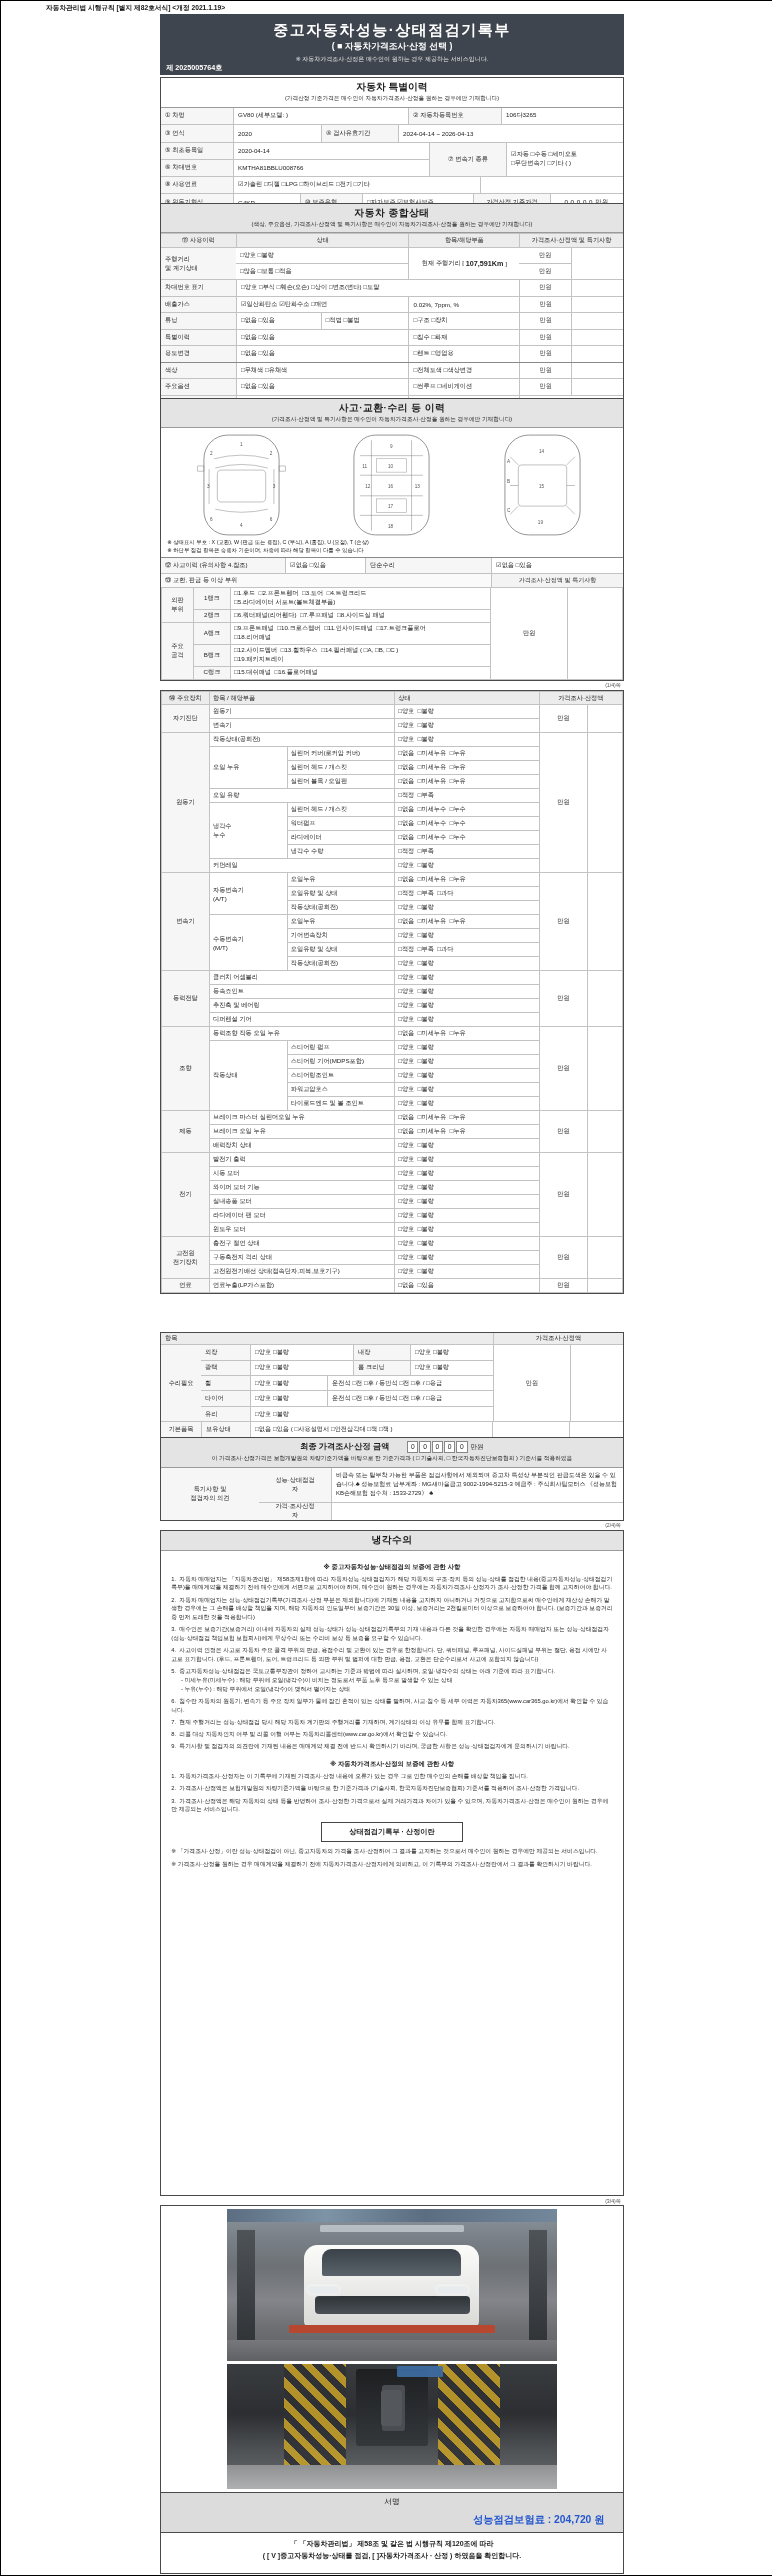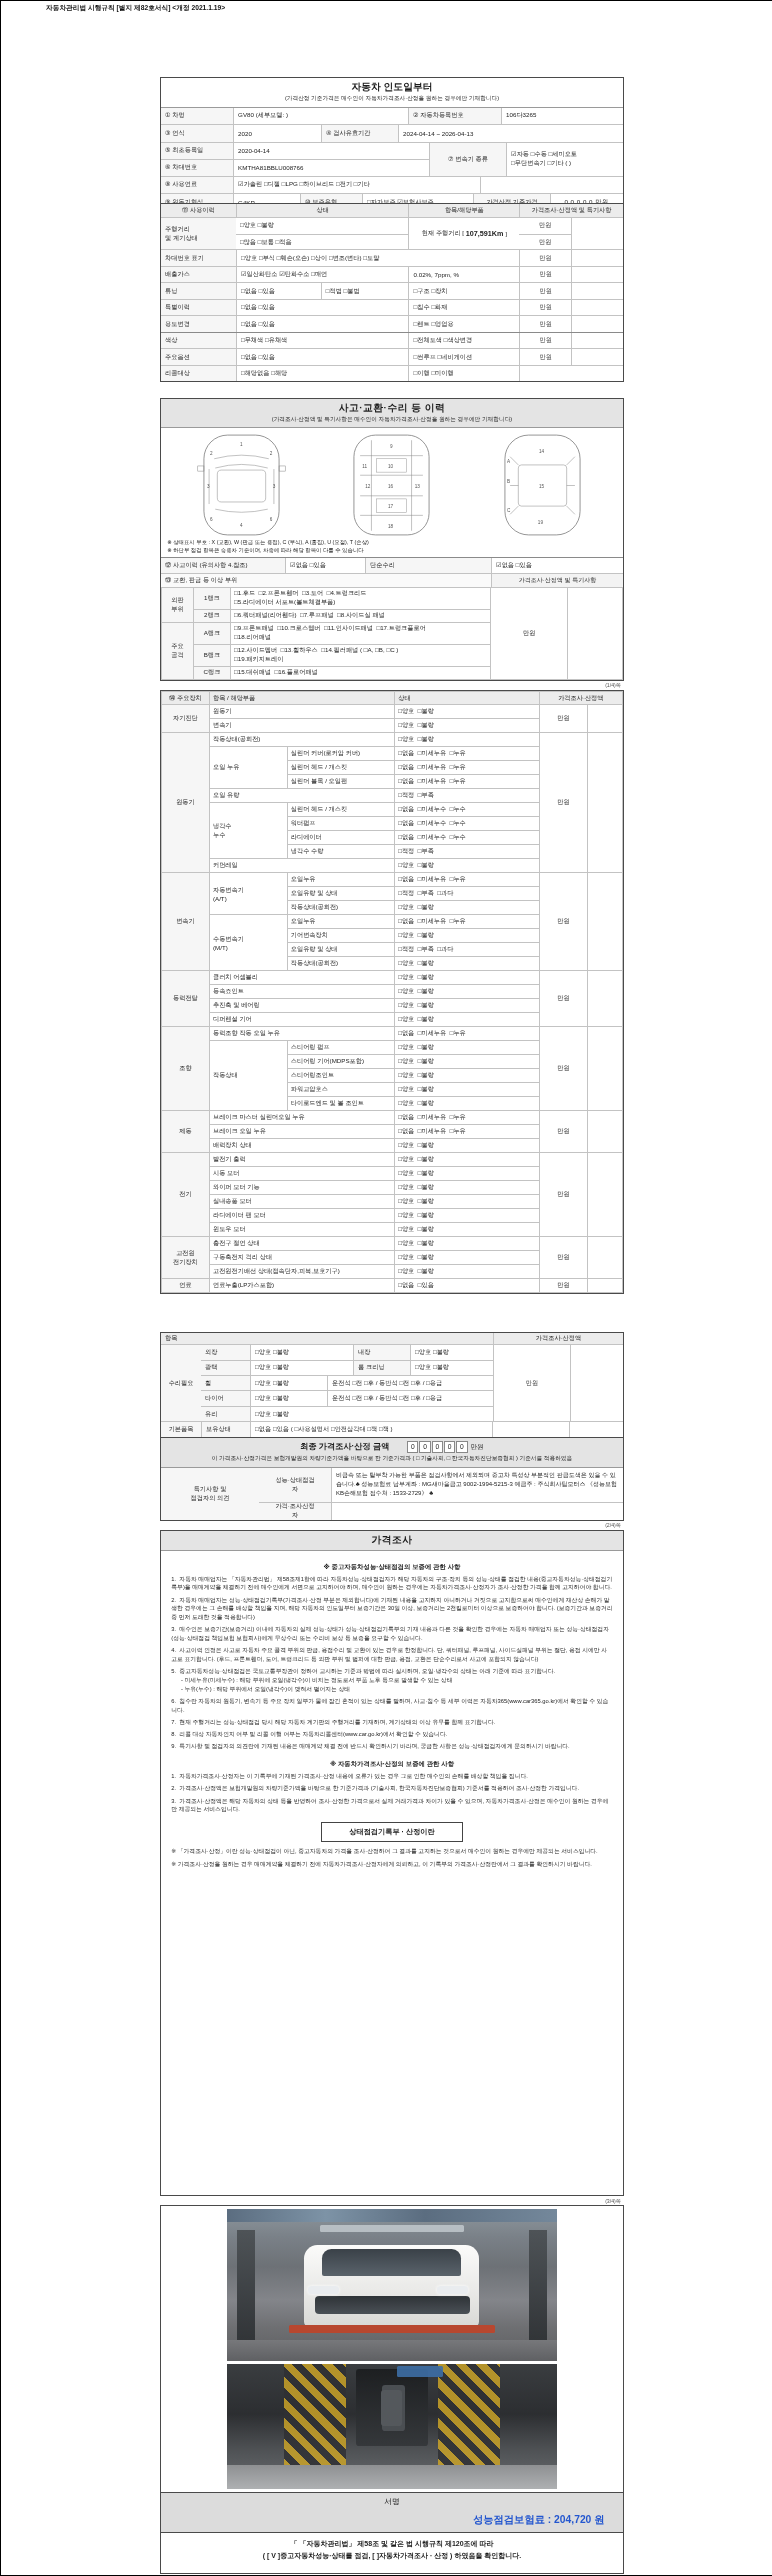--- a/index.html
+++ b/index.html
@@ -58,24 +58,30 @@
   .digitbox{display:inline-block;border:0.5px solid #888;width:9.3px;height:10.3px;line-height:10.3px;text-align:center;margin:0 0.5px;font-size:6.7px;background:#fff;}
   svg text{font-family:"Liberation Sans","DejaVu Sans",sans-serif;}
 </style>
 </head>
 <body>
 
 <div class="page">
 
   <div class="reg-line">자동차관리법 시행규칙 [별지 제82호서식] &lt;개정 2021.1.19&gt;</div>
 
+  <div class="banner">
+    <div class="t1">중고자동차성능·상태점검기록부</div>
+    <div class="t2">( ■ 자동차가격조사·산정 선택 )</div>
+    <div class="t3">※ 자동차가격조사·산정은 매수인이 원하는 경우 제공하는 서비스입니다.</div>
+    <div class="docno">제 2025005764호</div>
+  </div>
 
   <div class="sec" id="sec-basic" style="top:76px;">
     <div style="text-align:center;padding:3.1px 0 3.6px;">
-      <div style="font-size:9.8px;font-weight:bold;">자동차 인도일부터</div>
+      <div style="font-size:9.8px;font-weight:bold;">자동차 특별이력</div>
       <div style="font-size:5.7px;margin-top:1px;">(가격산정 기준가격은 매수인이 자동차가격조사·산정을 원하는 경우에만 기재합니다)</div>
     </div>
     <div style="border-top:0.5px solid #9a9a9a;">
       <div class="frow" style="height:16.5px;">
         <div class="c lbl" style="width:72px;">① 차명</div>
         <div class="c" style="width:175px;">GV80 (세부모델: )</div>
         <div class="c lbl" style="width:93px;">② 자동차등록번호</div>
         <div class="c" style="width:122px;">106다3265</div>
       </div>
       <div class="frow" style="height:16.5px;">
@@ -111,20 +117,24 @@
         <div class="c" style="width:67px;">G4KR</div>
         <div class="c lbl" style="width:62px;">⑩ 보증유형</div>
         <div class="c" style="width:111px;">□자가보증  ☑보험사보증</div>
         <div class="c lbl ctr" style="width:77px;">가격산정 기준가격</div>
         <div class="c ctr" style="width:72px;letter-spacing:0.5px;">0  0  0  0  0 만원</div>
       </div>
     </div>
   </div>
 
   <div class="sec" id="sec-overall" style="top:202px;">
+    <div class="band">
+      <div class="bt">자동차 종합상태</div>
+      <div class="bs">(색상, 주요옵션, 가격조사·산정액 및 특기사항은 매수인이 자동차가격조사·산정을 원하는 경우에만 기재합니다)</div>
+    </div>
     <div class="frow hdr" style="height:13.4px;">
       <div class="c lbl ctr" style="width:75px;background:#ececec;">⑪ 사용이력</div>
       <div class="c ctr" style="width:173px;background:#ececec;">상태</div>
       <div class="c ctr" style="width:111px;background:#ececec;">항목/해당부품</div>
       <div class="c ctr" style="width:104px;background:#ececec;">가격조사·산정액 및 특기사항</div>
     </div>
     <div class="frow" style="height:31px;padding:0;">
       <div class="c lbl prewrap" style="width:75px;">주행거리
 및 계기상태</div>
       <div class="stack" style="width:173px;">
@@ -615,21 +625,21 @@
 자</div>
           <div class="c" style="width:292px;"></div>
         </div>
       </div>
     </div>
   </div>
   <div class="marker" style="top:1521px;">(2/4)쪽</div>
 
   <div class="sec" id="sec-notice" style="top:1529px;min-height:666px;">
     <div class="band">
-        <div class="bt">가격조사</div>
+        <div class="bt">냉각수의</div>
       </div>
     <div class="notice-body">
       <div class="n-head" style="text-align:center;">※ 중고자동차성능·상태점검의 보증에 관한 사항</div>
       <div>
           <div class="n-item">1.  자동차 매매업자는 「자동차관리법」 제58조제1항에 따라 자동차성능·상태점검자가 해당 자동차의 구조·장치 등의 성능·상태를 점검한 내용(중고자동차성능·상태점검기록부)을 매매계약을 체결하기 전에 매수인에게 서면으로 고지하여야 하며, 매수인이 원하는 경우에는 자동차가격조사·산정자가 조사·산정한 가격을 함께 고지하여야 합니다.</div>
           <div class="n-item">2.  자동차 매매업자는 성능·상태점검기록부(가격조사·산정 부분은 제외합니다)에 기재된 내용을 고지하지 아니하거나 거짓으로 고지함으로써 매수인에게 재산상 손해가 발생한 경우에는 그 손해를 배상할 책임을 지며, 해당 자동차의 인도일부터 보증기간은 30일 이상, 보증거리는 2천킬로미터 이상으로 보증하여야 합니다. (보증기간과 보증거리 중 먼저 도래한 것을 적용합니다)</div>
           <div class="n-item">3.  매수인은 보증기간(보증거리) 이내에 자동차의 실제 성능·상태가 성능·상태점검기록부의 기재 내용과 다른 것을 확인한 경우에는 자동차 매매업자 또는 성능·상태점검자(성능·상태점검 책임보험 보험회사)에게 무상수리 또는 수리비 보상 등 보증을 요구할 수 있습니다.</div>
           <div class="n-item">4.  사고이력 인정은 사고로 자동차 주요 골격 부위의 판금, 용접수리 및 교환이 있는 경우로 한정합니다. 단, 쿼터패널, 루프패널, 사이드실패널 부위는 절단, 용접 시에만 사고로 표기합니다. (후드, 프론트휀더, 도어, 트렁크리드 등 외판 부위 및 범퍼에 대한 판금, 용접, 교환은 단순수리로서 사고에 포함되지 않습니다)</div>
           <div class="n-item">5.  중고자동차성능·상태점검은 국토교통부장관이 정하여 고시하는 기준과 방법에 따라 실시하며, 오일·냉각수의 상태는 아래 기준에 따라 표기합니다.
       - 미세누유(미세누수) : 해당 부위에 오일(냉각수)이 비치는 정도로서 부품 노후 등으로 발생할 수 있는 상태

